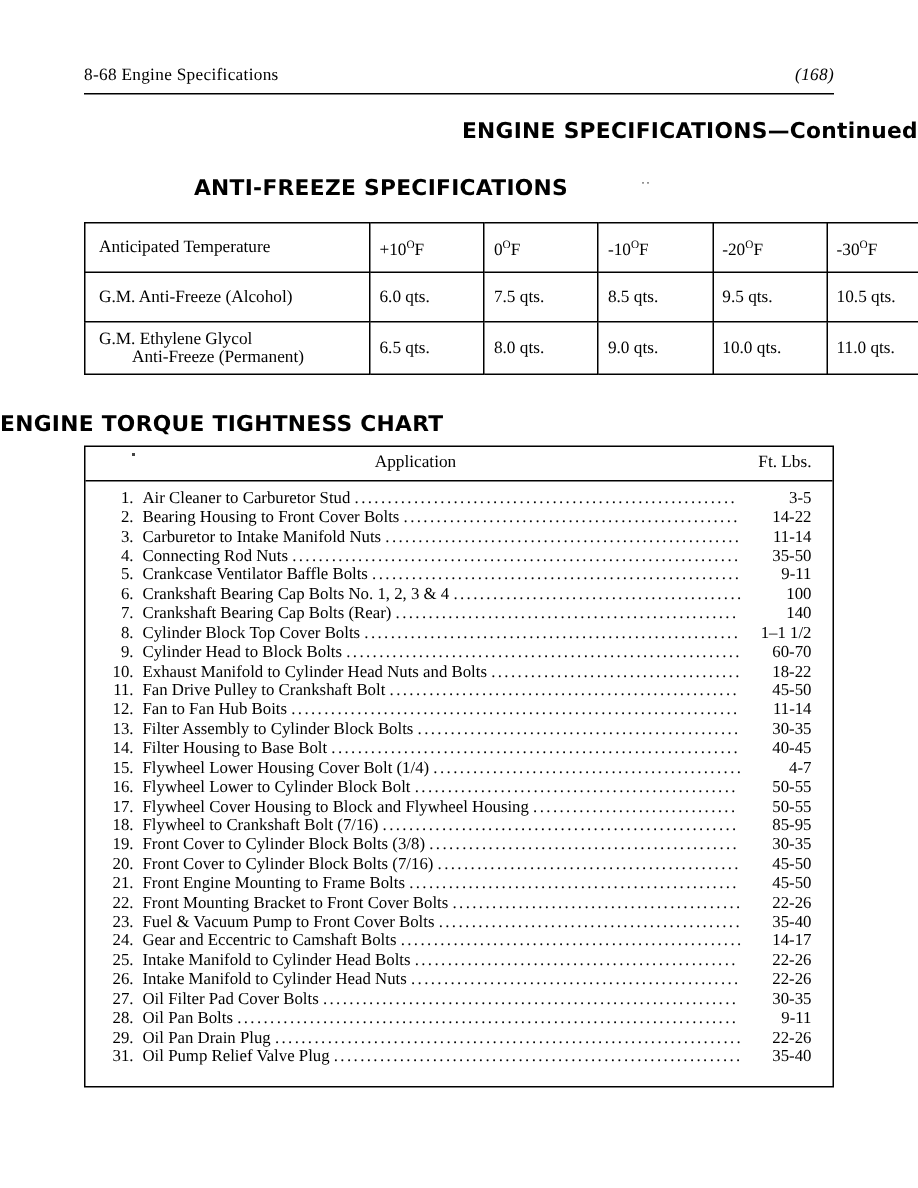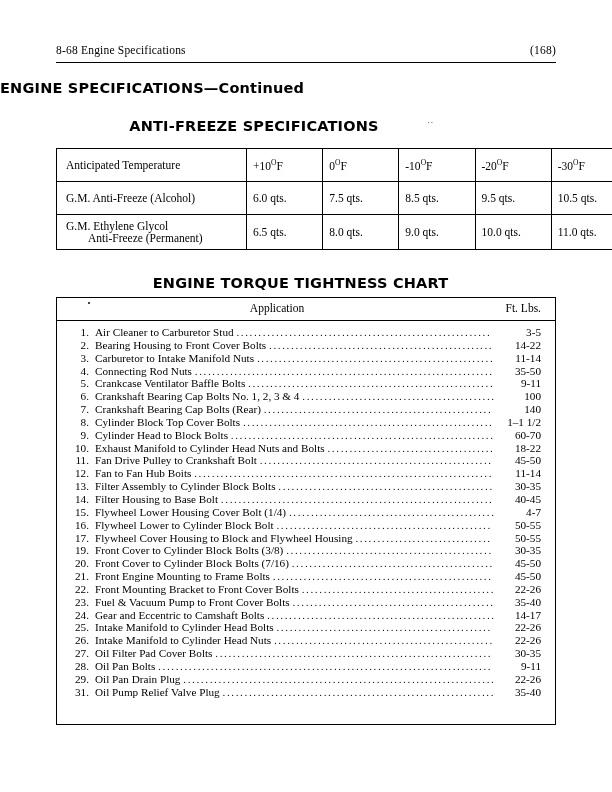--- a/index.html
+++ b/index.html
@@ -29,36 +29,37 @@
     top: 44px;
     width: 500px;
     font-size: 11.5px;
     letter-spacing: 0.2px;
   }
   .running-head .left {
     float: left;
   }
   .running-head .right {
     float: right;
+    font-style: italic;
   }
   .rule-top {
     position: absolute;
     left: 56px;
     top: 62px;
     width: 500px;
     height: 1px;
     background: #000;
   }
 
   .title-1 {
     position: absolute;
     left: 0;
     top: 80px;
     width: 612px;
-    text-align: left;
+    text-align: right;
     font-family: "DejaVu Sans", sans-serif;
     font-weight: bold;
     font-size: 14.5px;
     letter-spacing: 0.2px;
   }
   .title-2 {
     position: absolute;
     left: 0;
     top: 118px;
     width: 508px;
@@ -108,21 +109,21 @@
     font-size: 7.5px;
     vertical-align: super;
   }
 
   
   .title-3 {
     position: absolute;
     left: 0;
     top: 275px;
     width: 601px;
-    text-align: center;
+    text-align: left;
     font-family: "DejaVu Sans", sans-serif;
     font-weight: bold;
     font-size: 14.5px;
     letter-spacing: 0.2px;
   }
   .small-dot {
     position: absolute;
     left: 88px;
     top: 302px;
     width: 2px;
@@ -340,20 +341,25 @@
           <span class="num">16.</span>
           <span class="desc"><span>Flywheel Lower to Cylinder Block Bolt</span> <span class="leader">.................................................</span></span>
           <span class="val">50-55</span>
         </div>
         <div class="trow">
           <span class="num">17.</span>
           <span class="desc"><span>Flywheel Cover Housing to Block and Flywheel Housing</span> <span class="leader">...............................</span></span>
           <span class="val">50-55</span>
         </div>
         <div class="trow">
+          <span class="num">18.</span>
+          <span class="desc"><span>Flywheel to Crankshaft Bolt (7/16)</span> <span class="leader">......................................................</span></span>
+          <span class="val">85-95</span>
+        </div>
+        <div class="trow">
           <span class="num">19.</span>
           <span class="desc"><span>Front Cover to Cylinder Block Bolts (3/8)</span> <span class="leader">...............................................</span></span>
           <span class="val">30-35</span>
         </div>
         <div class="trow">
           <span class="num">20.</span>
           <span class="desc"><span>Front Cover to Cylinder Block Bolts (7/16)</span> <span class="leader">..............................................</span></span>
           <span class="val">45-50</span>
         </div>
         <div class="trow">

